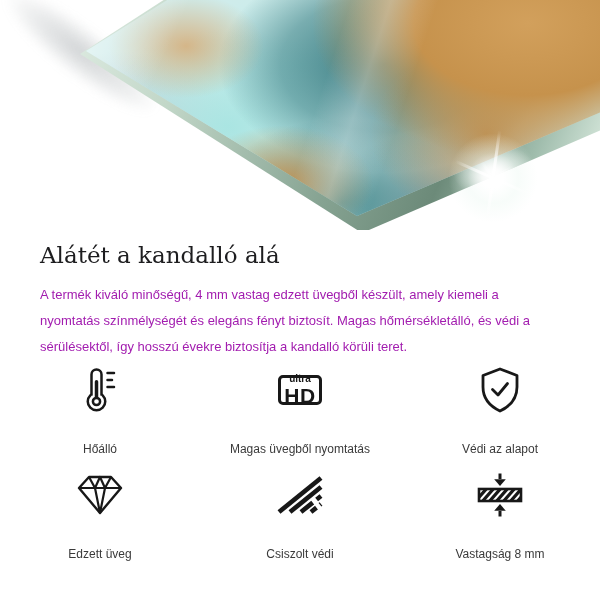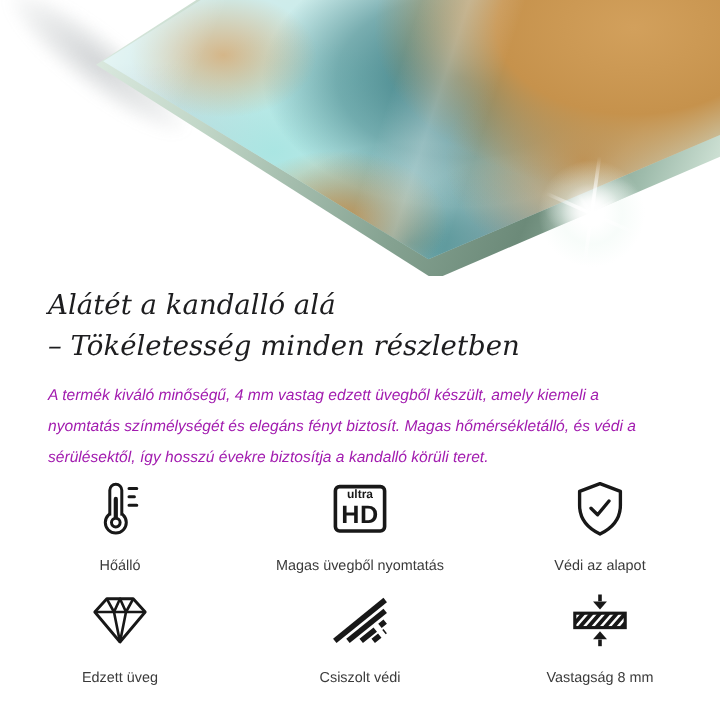--- a/index.html
+++ b/index.html
@@ -49,38 +49,38 @@
   .sparkle .ray{
     position:absolute;left:50%;top:50%;width:3px;
     background:linear-gradient(to bottom, rgba(255,255,255,0), rgba(255,255,255,.95) 42%, #fff 50%, rgba(255,255,255,.95) 58%, rgba(255,255,255,0));
   }
   .ray.r1{height:96px;transform:translate(-50%,-50%) rotate(8deg);}
   .ray.r2{height:82px;transform:translate(-50%,-50%) rotate(114deg);}
   .ray.r3{height:46px;opacity:.75;transform:translate(-50%,-50%) rotate(60deg);}
   .ray.r4{height:40px;opacity:.6;transform:translate(-50%,-50%) rotate(-35deg);}
 
   
-  .content{padding:8px 64px 0 40px;font-style:italic;}
+  .content{padding:8px 64px 0 40px;}
   .title{
     margin:0;font-family:"DejaVu Serif", serif;font-weight:400;
     font-size:23px;line-height:34px;color:#1d1d1f;
   }
   .title span{display:block;}
   .desc{margin:10px 0 0;font-size:13px;line-height:26px;color:#a21caf;max-width:535px;}
 
   
   .features{
     margin-top:6px;width:600px;
     display:grid;grid-template-columns:repeat(3,1fr);row-gap:14px;
   }
   .feature{display:flex;flex-direction:column;align-items:center;}
   .icon-slot{height:48px;display:flex;align-items:center;justify-content:center;}
-  .feature-label{margin-top:16px;font-size:12px;line-height:15px;color:#3a3a3a;}
+  .feature-label{margin-top:28px;font-size:12px;line-height:15px;color:#3a3a3a;}
   .uhd-box{
-    width:44px;height:40px;border:3px solid #181818;border-radius:5px;
+    width:44px;height:30px;border:3px solid #181818;border-radius:5px;
     display:flex;flex-direction:column;align-items:center;justify-content:center;
     color:#181818;font-weight:700;line-height:1;box-sizing:border-box;
   }
   .uhd-top{font-size:10px;}
   .uhd-bottom{font-size:21px;letter-spacing:.5px;margin-top:1px;}
   svg{display:block;}
 </style>
 </head>
 <body>
 
@@ -93,21 +93,20 @@
     <div class="ray r1"></div>
     <div class="ray r2"></div>
     <div class="ray r3"></div>
     <div class="ray r4"></div>
   </div>
 </div>
 
 <div class="content">
   <h1 class="title">
     <span>Alátét a kandalló alá</span>
-    <span>– Tökéletesség minden részletben</span>
   </h1>
   <p class="desc">A termék kiváló minőségű, 4 mm vastag edzett üvegből készült, amely kiemeli a nyomtatás színmélységét és elegáns fényt biztosít. Magas hőmérsékletálló, és védi a sérülésektől, így hosszú évekre biztosítja a kandalló körüli teret.</p>
 </div>
 
 <div class="features">
 
   <div class="feature">
     <div class="icon-slot">
       <svg width="34" height="46" viewBox="0 0 34 46" fill="none">
         <circle cx="13.5" cy="34.5" r="8.75" fill="#fff" stroke="#181818" stroke-width="2.5"></circle>

